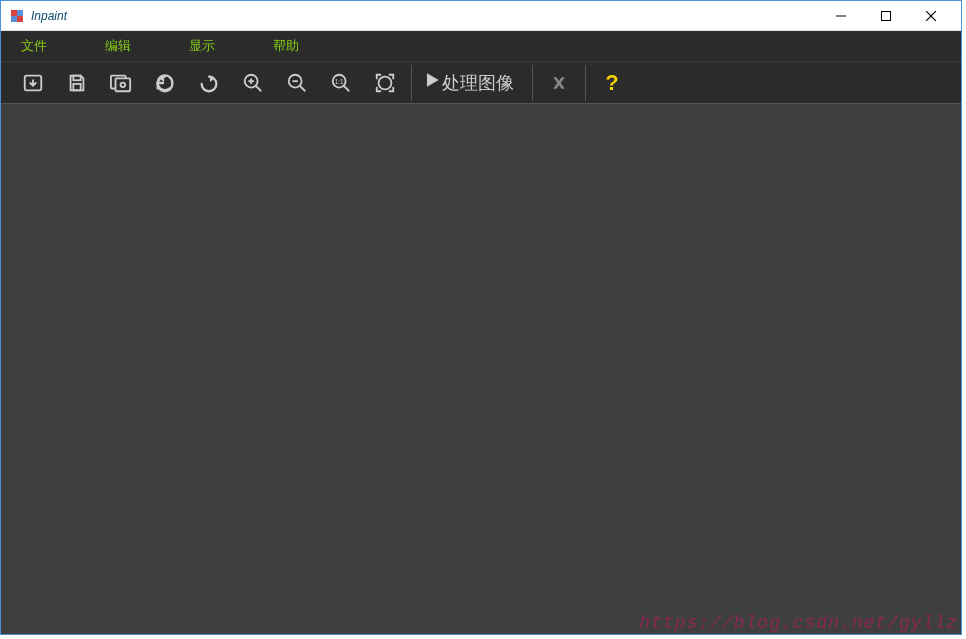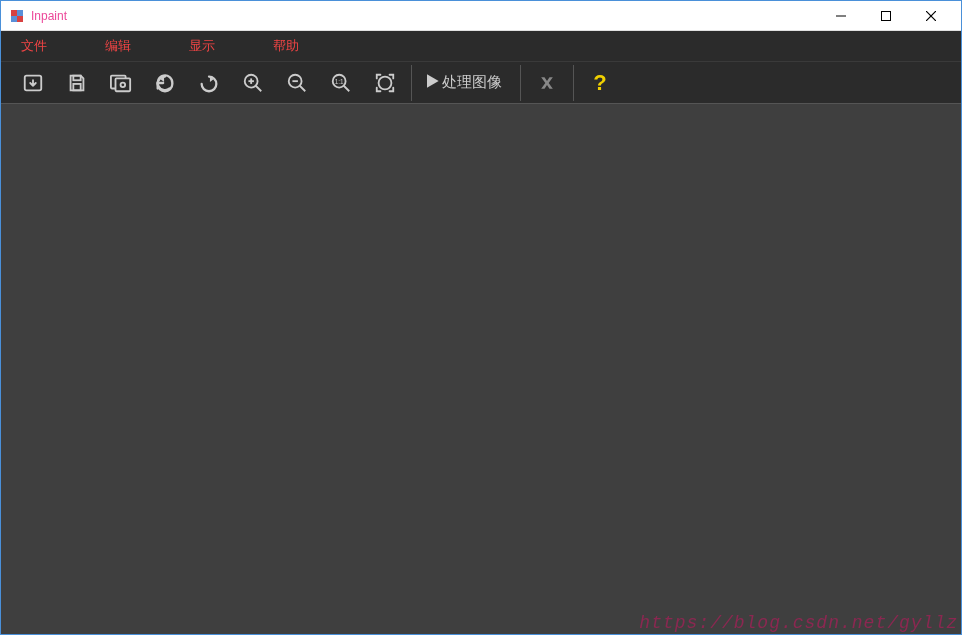--- a/index.html
+++ b/index.html
@@ -27,22 +27,23 @@
       border-bottom: 1px solid #e0e0e0;
     }
     .app-icon {
       width: 16px;
       height: 16px;
       margin-right: 6px;
       display: inline-block;
     }
     .app-title {
       font-size: 12px;
-      color: #ec4899;
+      color: #0c4a6e;
       flex: 1;
+      font-style: italic;
     }
     .window-controls {
       display: flex;
       gap: 0;
     }
     .window-control {
       width: 45px;
       height: 30px;
       display: flex;
       align-items: center;
@@ -52,21 +53,21 @@
       cursor: pointer;
     }
     .menubar {
       height: 30px;
       background: #2b2b2b;
       display: flex;
       align-items: center;
       padding: 0 10px;
     }
     .menu-item {
-      color: #ef4444;
+      color: #84cc16;
       font-size: 13px;
       padding: 0 28px 0 10px;
       margin-right: 20px;
       cursor: pointer;
     }
     .toolbar {
       height: 42px;
       background: #2b2b2b;
       display: flex;
       align-items: center;
@@ -91,21 +92,21 @@
     }
     .process-button {
       display: flex;
       align-items: center;
       padding: 0 14px 0 6px;
       height: 42px;
       cursor: pointer;
       color: #cccccc;
     }
     .process-button span {
-      font-size: 15px;
+      font-size: 18px;
       margin-left: 0;
     }
     .help-button {
       width: 44px;
       height: 42px;
       display: flex;
       align-items: center;
       justify-content: center;
       color: #f0d000;
       font-size: 22px;

